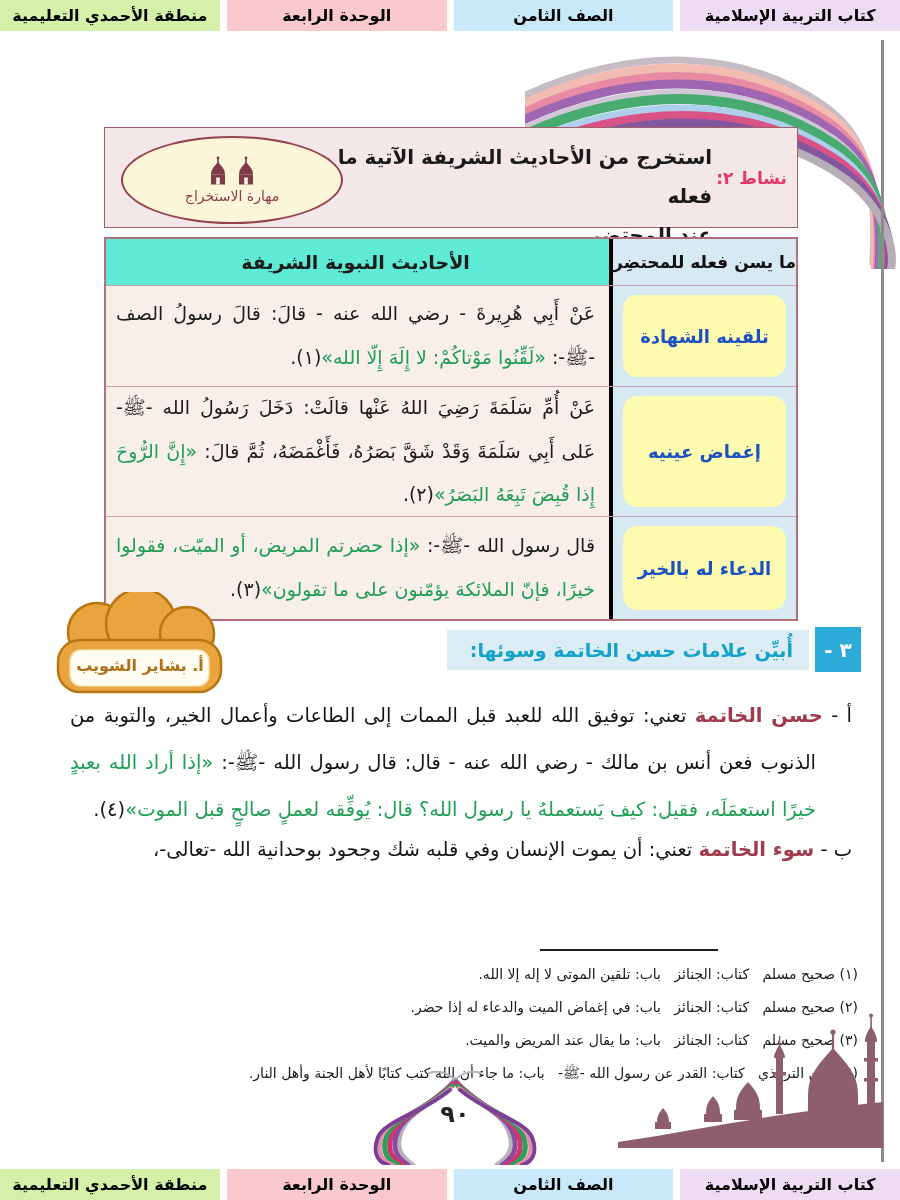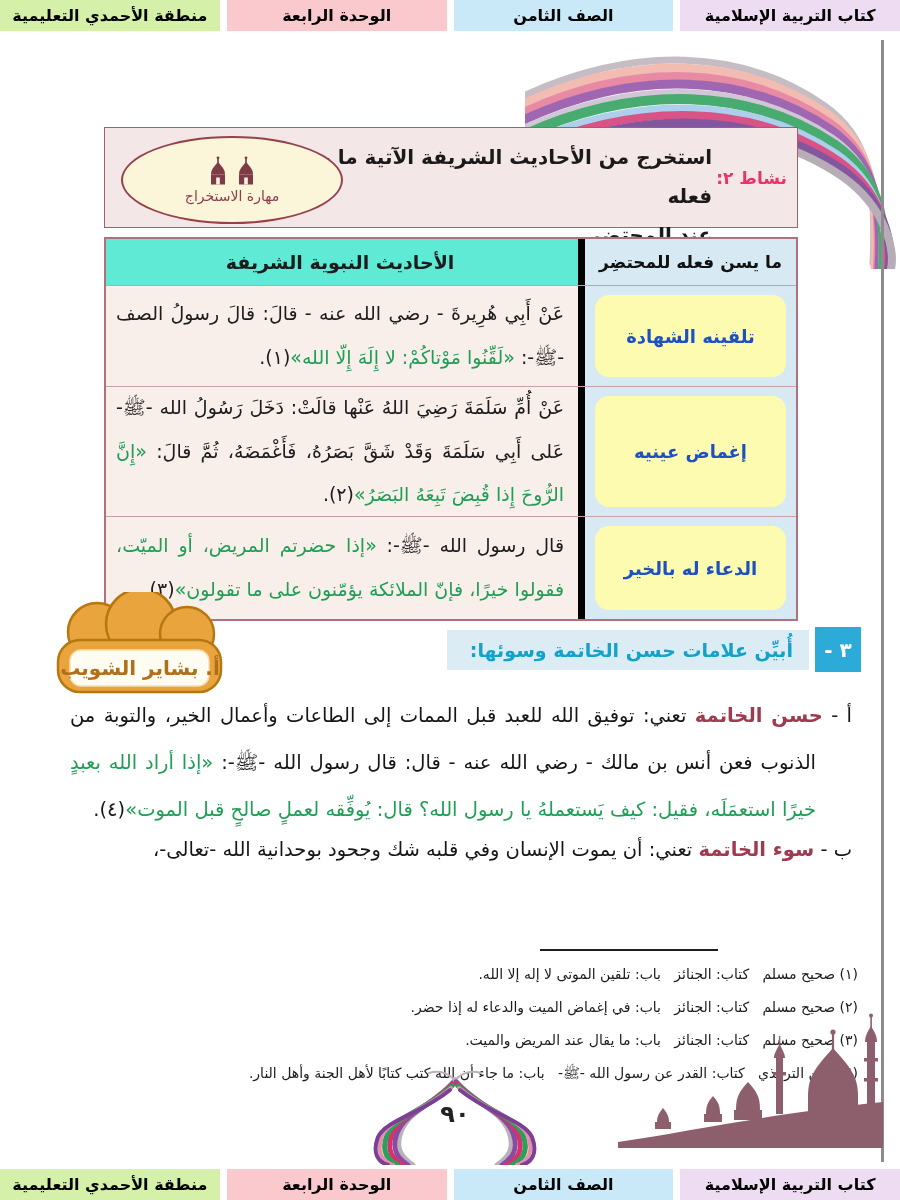--- a/index.html
+++ b/index.html
@@ -27,22 +27,22 @@
   .skill-oval{position:absolute;left:16px;top:8px;width:218px;height:84px;
     background:#fbf6da;border:2px solid #96424e;border-radius:50%;
     display:flex;flex-direction:column;align-items:center;justify-content:center;gap:2px;}
   .skill-oval .icons{display:flex;gap:6px;}
   .skill-oval .lbl{font-size:14px;color:#8c3d49;}
   
   .htable{position:absolute;left:104px;top:237px;width:694px;
     border:2px solid #b2707c;box-sizing:border-box;background:#f8eeea;}
   .trow{display:flex;border-bottom:1px solid #c7a0a8;}
   .trow:last-child{border-bottom:none;}
-  .acell{width:218px;box-sizing:border-box;background:#d7eaf3;
-    border-left:7px solid #000000;display:flex;}
+  .acell{width:187px;box-sizing:border-box;background:#d7eaf3;
+    border-left:4px solid #000000;display:flex;}
   .hcell{flex:1;box-sizing:border-box;padding:4px 14px 4px 10px;
     display:flex;flex-direction:column;justify-content:center;
     font-size:19px;line-height:2.3;text-align:justify;color:#1c1c1c;}
   .trow.head{height:46px;}
   .trow.head .hcell{background:#5eead4;align-items:center;justify-content:center;
     font-weight:bold;font-size:19px;line-height:1;text-align:center;}
   .trow.head .acell{align-items:center;justify-content:center;
     font-weight:bold;font-size:17px;}
   .ybox{flex:1;margin:9px 10px;background:#fdfbb0;display:flex;
     align-items:center;justify-content:center;font-weight:bold;font-size:18px;border-radius:14px;}
@@ -50,21 +50,21 @@
   
   .sec-num{position:absolute;left:815px;top:627px;width:46px;height:45px;
     background:#2caad8;color:#fff;font-weight:bold;font-size:20px;
     display:flex;align-items:center;justify-content:center;}
   .sec-title{position:absolute;left:447px;top:630px;width:362px;height:40px;
     background:#dcecf5;display:flex;align-items:center;
     padding-right:16px;box-sizing:border-box;font-weight:bold;font-size:19px;}
   
   .cloud{position:absolute;left:42px;top:592px;width:196px;height:104px;}
   .cloud .name{position:absolute;left:0;top:64px;width:100%;text-align:center;
-    font-weight:bold;font-size:20px;color:#b06f1a;}
+    font-weight:bold;font-size:16px;color:#b06f1a;}
   
   .para{position:absolute;left:70px;width:782px;font-size:19.5px;line-height:2.42;
     text-align:justify;color:#161616;}
   .para.a{top:692px;padding-right:36px;text-indent:-36px;box-sizing:border-box;}
   .para.b{top:826px;}
   .para .term{font-weight:bold;}
   .b-line2{text-align:center;}
   
   .fn-rule{position:absolute;left:540px;top:949px;width:178px;height:2px;background:#1e1e1e;}
   .footnotes{position:absolute;left:70px;top:958px;width:788px;

